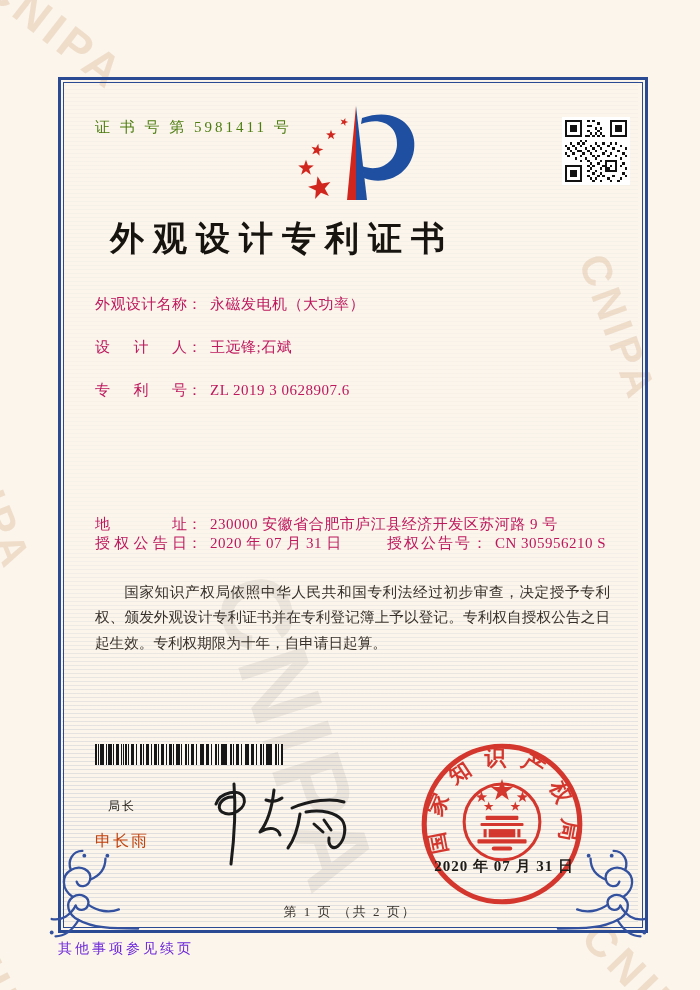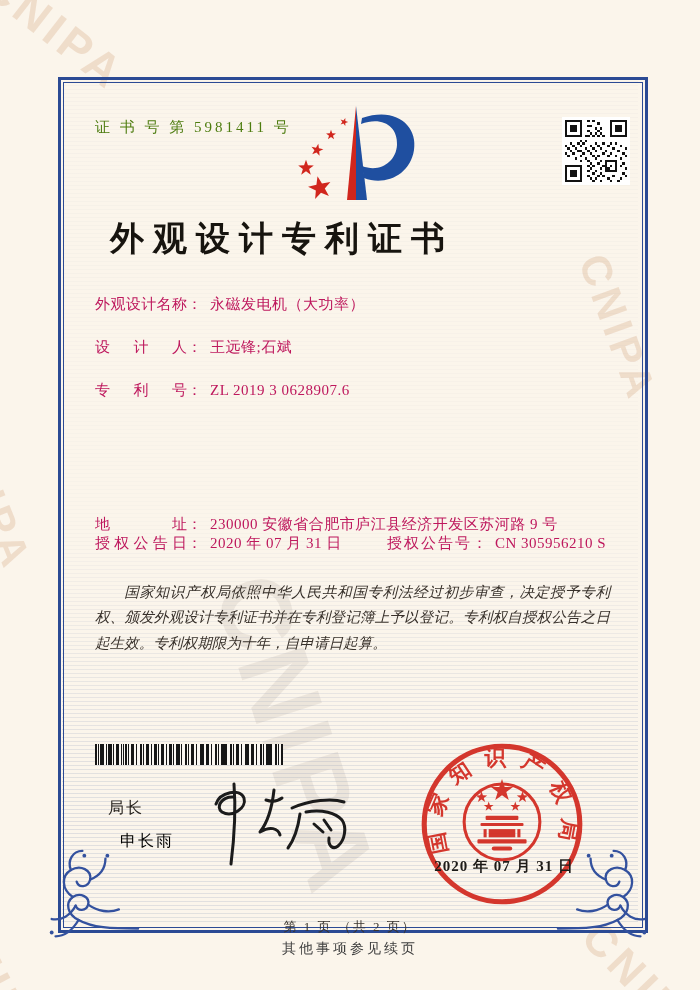--- a/index.html
+++ b/index.html
@@ -23,35 +23,35 @@
   .title{position:absolute;left:0;top:216px;width:564px;text-align:center;font-size:34px;font-weight:bold;letter-spacing:9px;color:#17140f;}
   
   .frow{position:absolute;left:95px;width:520px;font-size:15px;color:#be185d;white-space:nowrap;}
   .flabel{display:inline-block;width:92px;text-align:justify;text-align-last:justify;-moz-text-align-last:justify;vertical-align:bottom;}
   .fcolon{margin:0 2px 0 0;}
   .fval{margin-left:6px;letter-spacing:0.5px;}
   .fpair2{position:absolute;left:265px;top:0;margin-left:27px;}
   .fpair2 .flabel2{letter-spacing:2px;}
   
   .body-text{position:absolute;left:95px;top:580px;width:515px;font-size:14.6px;line-height:25.4px;color:#37302a;text-align:justify;}
-  .body-text p{margin:0;text-indent:2em;font-style:italic;}
+  .body-text p{margin:0;text-indent:2em;}
   
   .barcode{position:absolute;left:95px;top:744px;width:188px;height:21px;background-color:#faf7f2;
     background-image:
       repeating-linear-gradient(90deg,#161616 0 2px,rgba(0,0,0,0) 2px 3px,#161616 3px 4px,rgba(0,0,0,0) 4px 6px,#161616 6px 9px,rgba(0,0,0,0) 9px 11px,#161616 11px 12px,rgba(0,0,0,0) 12px 15px),
       repeating-linear-gradient(90deg,rgba(0,0,0,0) 0 5px,#161616 5px 6px,rgba(0,0,0,0) 6px 13px,#161616 13px 16px,rgba(0,0,0,0) 16px 23px);}
   
-  .director-label{position:absolute;left:108px;top:798px;font-size:16px;color:#24201c;letter-spacing:2px;}
-  .director-name{position:absolute;left:120px;top:831px;font-size:16px;color:#000000;letter-spacing:2px;}
+  .director-label{position:absolute;left:108px;top:798px;font-size:12px;color:#24201c;letter-spacing:2px;}
+  .director-name{position:absolute;left:95px;top:831px;font-size:16px;color:#c2410c;letter-spacing:2px;}
   .signature{position:absolute;left:192px;top:778px;width:160px;height:92px;}
   .seal{position:absolute;left:416px;top:738px;width:172px;height:172px;opacity:0.93;}
   .seal-date{position:absolute;left:424px;top:857px;width:160px;text-align:center;font-size:15px;font-weight:bold;color:#1d1b18;letter-spacing:1px;}
   
-  .page-info{position:absolute;left:58px;top:903px;width:584px;text-align:center;font-size:13px;letter-spacing:2px;color:#3a352f;margin-top:15px;}
-  .footer-note{position:absolute;left:58px;top:940px;width:584px;text-align:center;font-size:14px;letter-spacing:3px;color:#404040;}
+  .page-info{position:absolute;left:58px;top:903px;width:584px;text-align:center;font-size:13px;letter-spacing:2px;color:#3a352f;}
+  .footer-note{position:absolute;left:58px;top:940px;width:584px;text-align:left;font-size:14px;letter-spacing:3px;color:#6d28d9;}
 </style>
 </head>
 <body>
 
 <div class="page">
 
   <div class="wm" style="left:-28px;top:2px;font-size:46px;transform:rotate(38deg);">CNIPA</div>
   <div class="wm" style="left:614px;top:248px;font-size:42px;transform:rotate(70deg);transform-origin:left top;">CNIPA</div>
   <div class="wm" style="left:-16px;top:418px;font-size:42px;transform:rotate(68deg);transform-origin:left top;">CNIPA</div>
   <div class="wm wm-gray" style="left:300px;top:560px;font-size:100px;transform:rotate(72deg);transform-origin:left top;">CNIPA</div>

